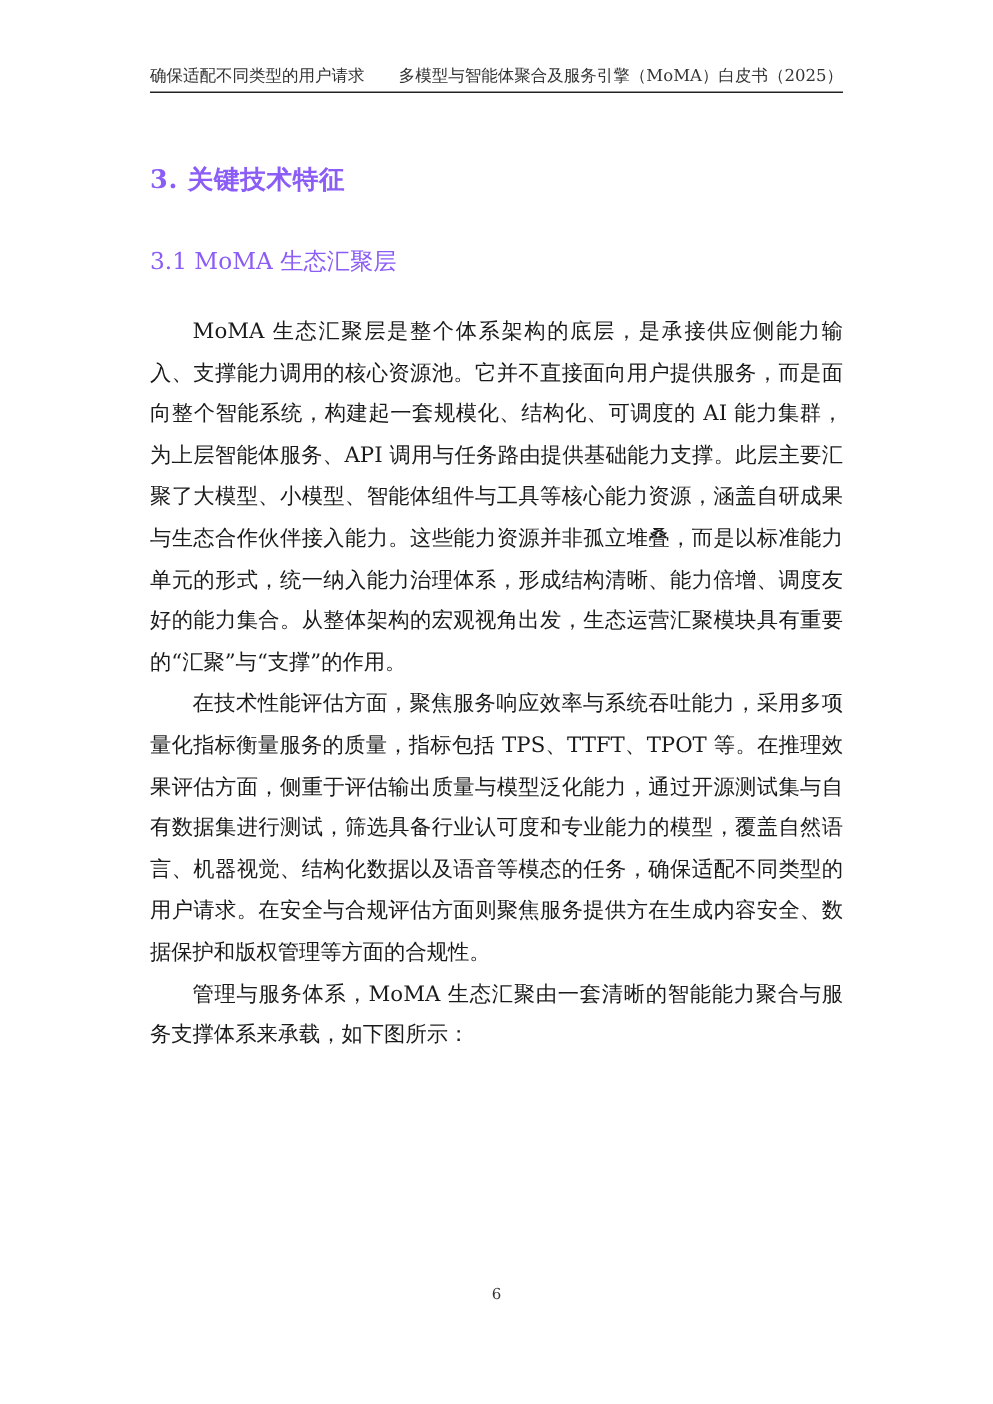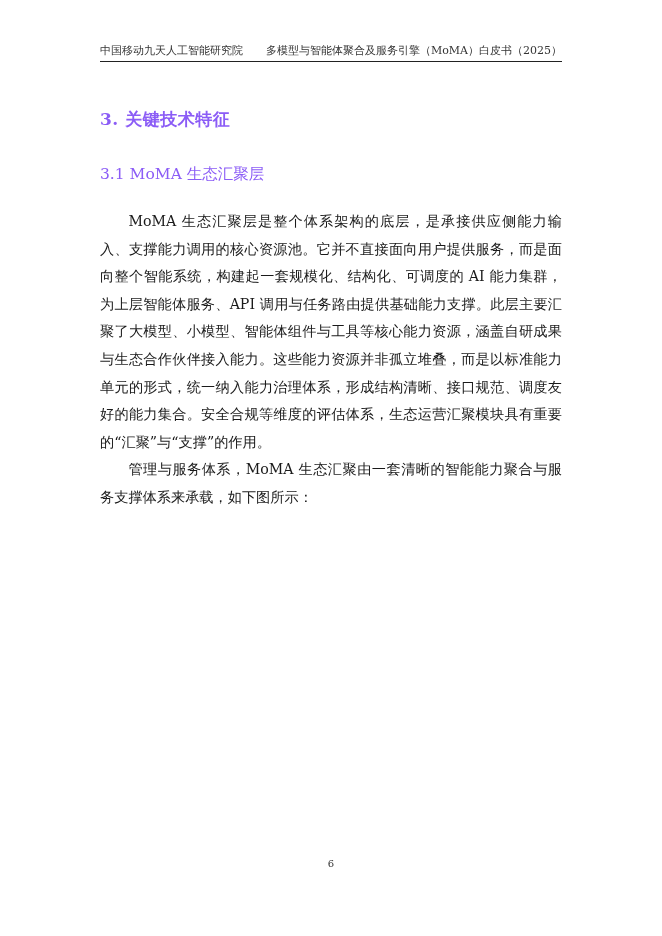--- a/index.html
+++ b/index.html
@@ -13,25 +13,26 @@
   .h2 { position:absolute; left:100px; top:164px; font-size:15.5px; color:#8b5cf6; }
   .body-text { position:absolute; left:100px; top:208px; width:462px; font-size:14.2px;
                line-height:27.6px; text-align:justify; color:#1a1a1a; }
   .body-text p { margin:0; text-indent:2em; }
   .page-number { position:absolute; left:0; width:662px; top:858px; text-align:center; font-size:10px; color:#333; }
 </style>
 </head>
 <body>
 
 <div class="header">
-  <span class="left">中国移动九天人工智能研究院</span>
+  <span class="left">确保适配不同类型的用户请求</span>
   <span class="right">多模型与智能体聚合及服务引擎（MoMA）白皮书（2025）</span>
 </div>
 
 <div class="h1">3. 关键技术特征</div>
 <div class="h2">3.1 MoMA 生态汇聚层</div>
 
 <div class="body-text">
-  <p>MoMA 生态汇聚层是整个体系架构的底层，是承接供应侧能力输入、支撑能力调用的核心资源池。它并不直接面向用户提供服务，而是面向整个智能系统，构建起一套规模化、结构化、可调度的 AI 能力集群，为上层智能体服务、API 调用与任务路由提供基础能力支撑。此层主要汇聚了大模型、小模型、智能体组件与工具等核心能力资源，涵盖自研成果与生态合作伙伴接入能力。这些能力资源并非孤立堆叠，而是以标准能力单元的形式，统一纳入能力治理体系，形成结构清晰、接口规范、调度友好的能力集合。安全合规等维度的评估体系，生态运营汇聚模块具有重要的“汇聚”与“支撑”的作用。</p>
+  <p>MoMA 生态汇聚层是整个体系架构的底层，是承接供应侧能力输入、支撑能力调用的核心资源池。它并不直接面向用户提供服务，而是面向整个智能系统，构建起一套规模化、结构化、可调度的 AI 能力集群，为上层智能体服务、API 调用与任务路由提供基础能力支撑。此层主要汇聚了大模型、小模型、智能体组件与工具等核心能力资源，涵盖自研成果与生态合作伙伴接入能力。这些能力资源并非孤立堆叠，而是以标准能力单元的形式，统一纳入能力治理体系，形成结构清晰、能力倍增、调度友好的能力集合。从整体架构的宏观视角出发，生态运营汇聚模块具有重要的“汇聚”与“支撑”的作用。</p>
+  <p>在技术性能评估方面，聚焦服务响应效率与系统吞吐能力，采用多项量化指标衡量服务的质量，指标包括 TPS、TTFT、TPOT 等。在推理效果评估方面，侧重于评估输出质量与模型泛化能力，通过开源测试集与自有数据集进行测试，筛选具备行业认可度和专业能力的模型，覆盖自然语言、机器视觉、结构化数据以及语音等模态的任务，确保适配不同类型的用户请求。在安全与合规评估方面则聚焦服务提供方在生成内容安全、数据保护和版权管理等方面的合规性。</p>
   <p>管理与服务体系，MoMA 生态汇聚由一套清晰的智能能力聚合与服务支撑体系来承载，如下图所示：</p>
 </div>
 
 <div class="page-number">6</div>
 
 </body></html>

